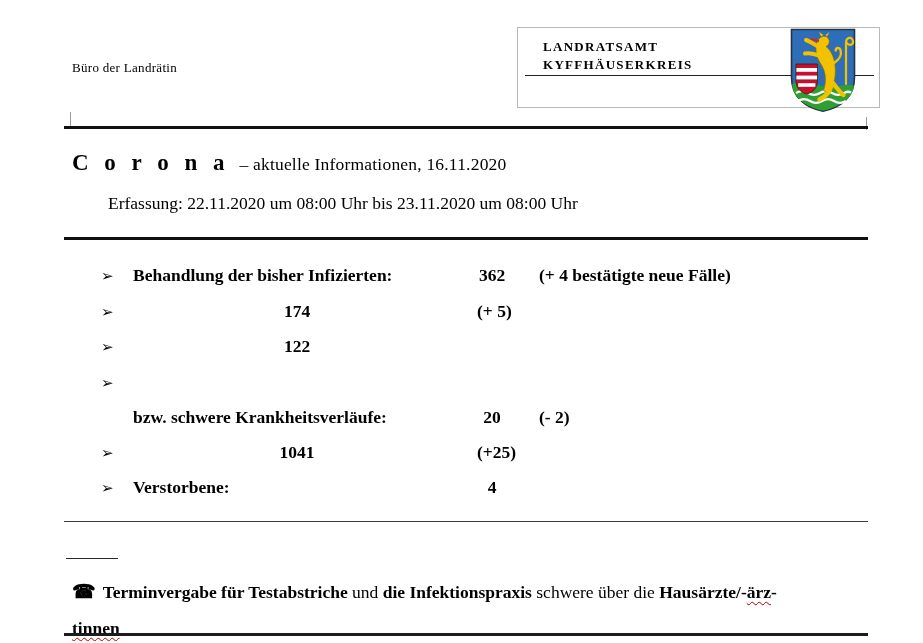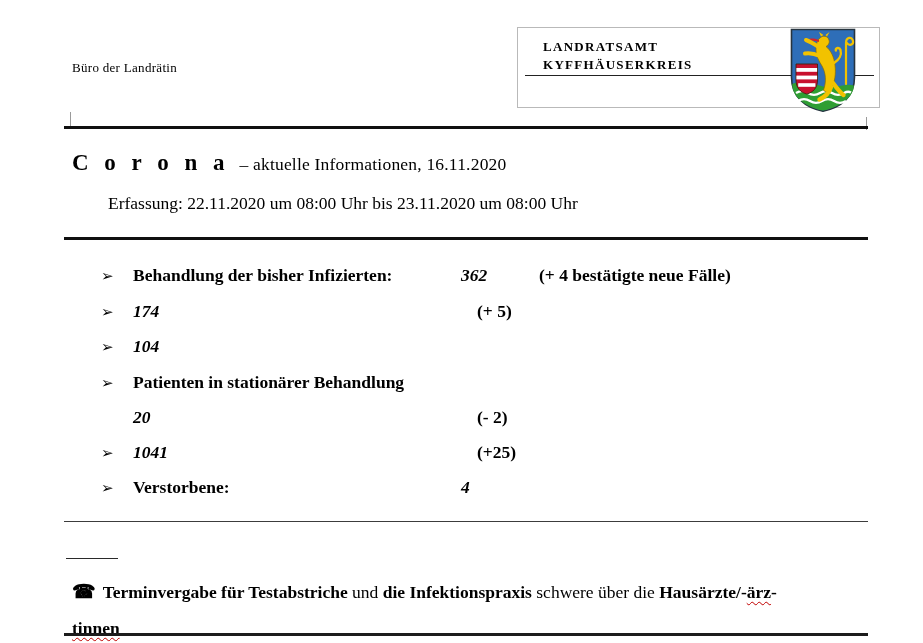--- a/index.html
+++ b/index.html
@@ -32,21 +32,21 @@
   .title-sub  { font-size:17.5px; margin-left:10px; letter-spacing:.2px; }
   .period { left:72px; top:193px; font-size:17.5px; font-weight:normal;margin-left:36px; }
 
   
   .stats { left:101px; top:266px; width:760px; }
   .stat-row {
     display:grid; grid-template-columns:32px 328px 62px auto;
     font-size:17.5px; font-weight:bold; line-height:19px; margin-bottom:15.5px;
   }
   .stat-bullet { font-size:15px; font-weight:normal; padding-top:1px; }
-  .stat-value { text-align:left;font-style:italic; }
+  .stat-value { text-align:center; }
   .stat-delta { padding-left:16px; }
 
   
   .footnote { left:72px; top:574px; width:800px; font-size:17.5px; line-height:35.5px; }
   .b { font-weight:bold; }
   .phone { font-size:19px; font-weight:bold; margin-right:7px; }
   .sp { text-decoration-line:underline; text-decoration-style:wavy; text-decoration-color:#c00000;
         text-decoration-thickness:1px; text-underline-offset:3px; }
 </style>
 </head>
@@ -105,33 +105,33 @@
     </div>
 
     <div class="stat-row">
       <span class="stat-bullet">➢</span>
       <span class="stat-value">174</span>
       <span class="stat-delta">(+ 5)</span>
     </div>
 
     <div class="stat-row">
       <span class="stat-bullet">➢</span>
-      <span class="stat-value">104</span>
+      <span class="stat-value">122</span>
       <span class="stat-delta"></span>
     </div>
 
     <div class="stat-row">
       <span class="stat-bullet">➢</span>
-      <span class="stat-label">Patienten in stationärer Behandlung</span>
       <span class="stat-value"></span>
       <span class="stat-delta"></span>
     </div>
 
     <div class="stat-row">
       <span class="stat-bullet"></span>
+      <span class="stat-label">bzw. schwere Krankheitsverläufe:</span>
       <span class="stat-value">20</span>
       <span class="stat-delta">(- 2)</span>
     </div>
 
     <div class="stat-row">
       <span class="stat-bullet">➢</span>
       <span class="stat-value">1041</span>
       <span class="stat-delta">(+25)</span>
     </div>
 

